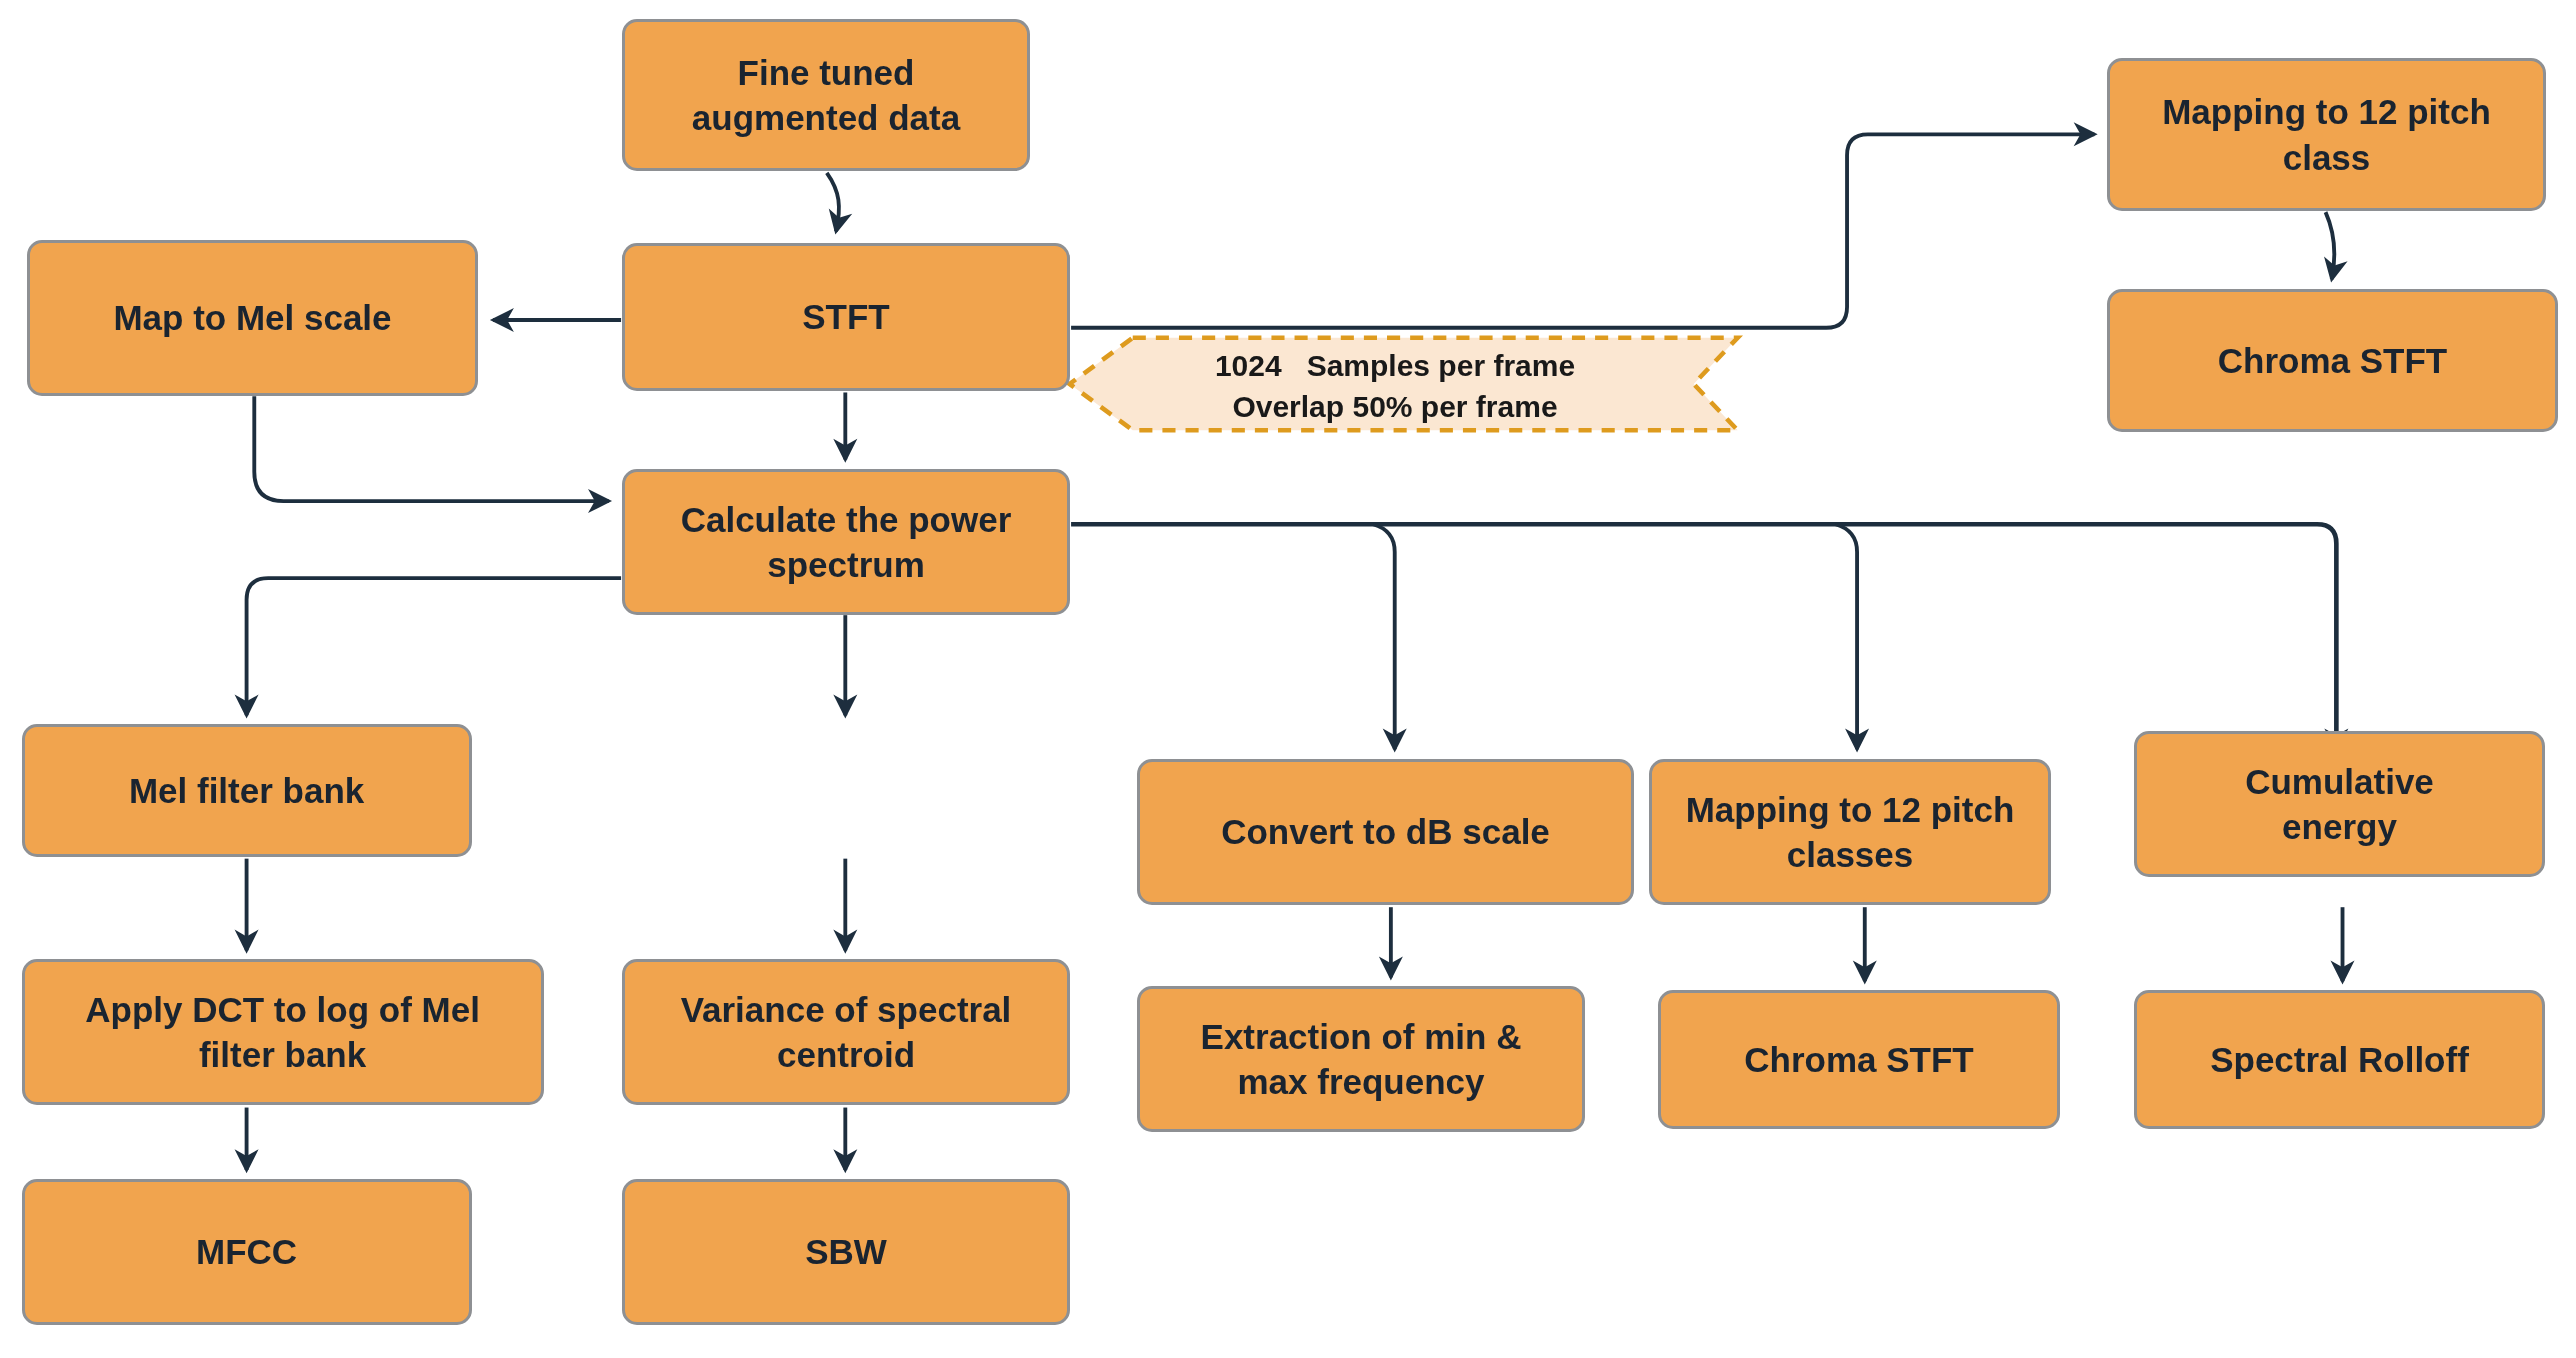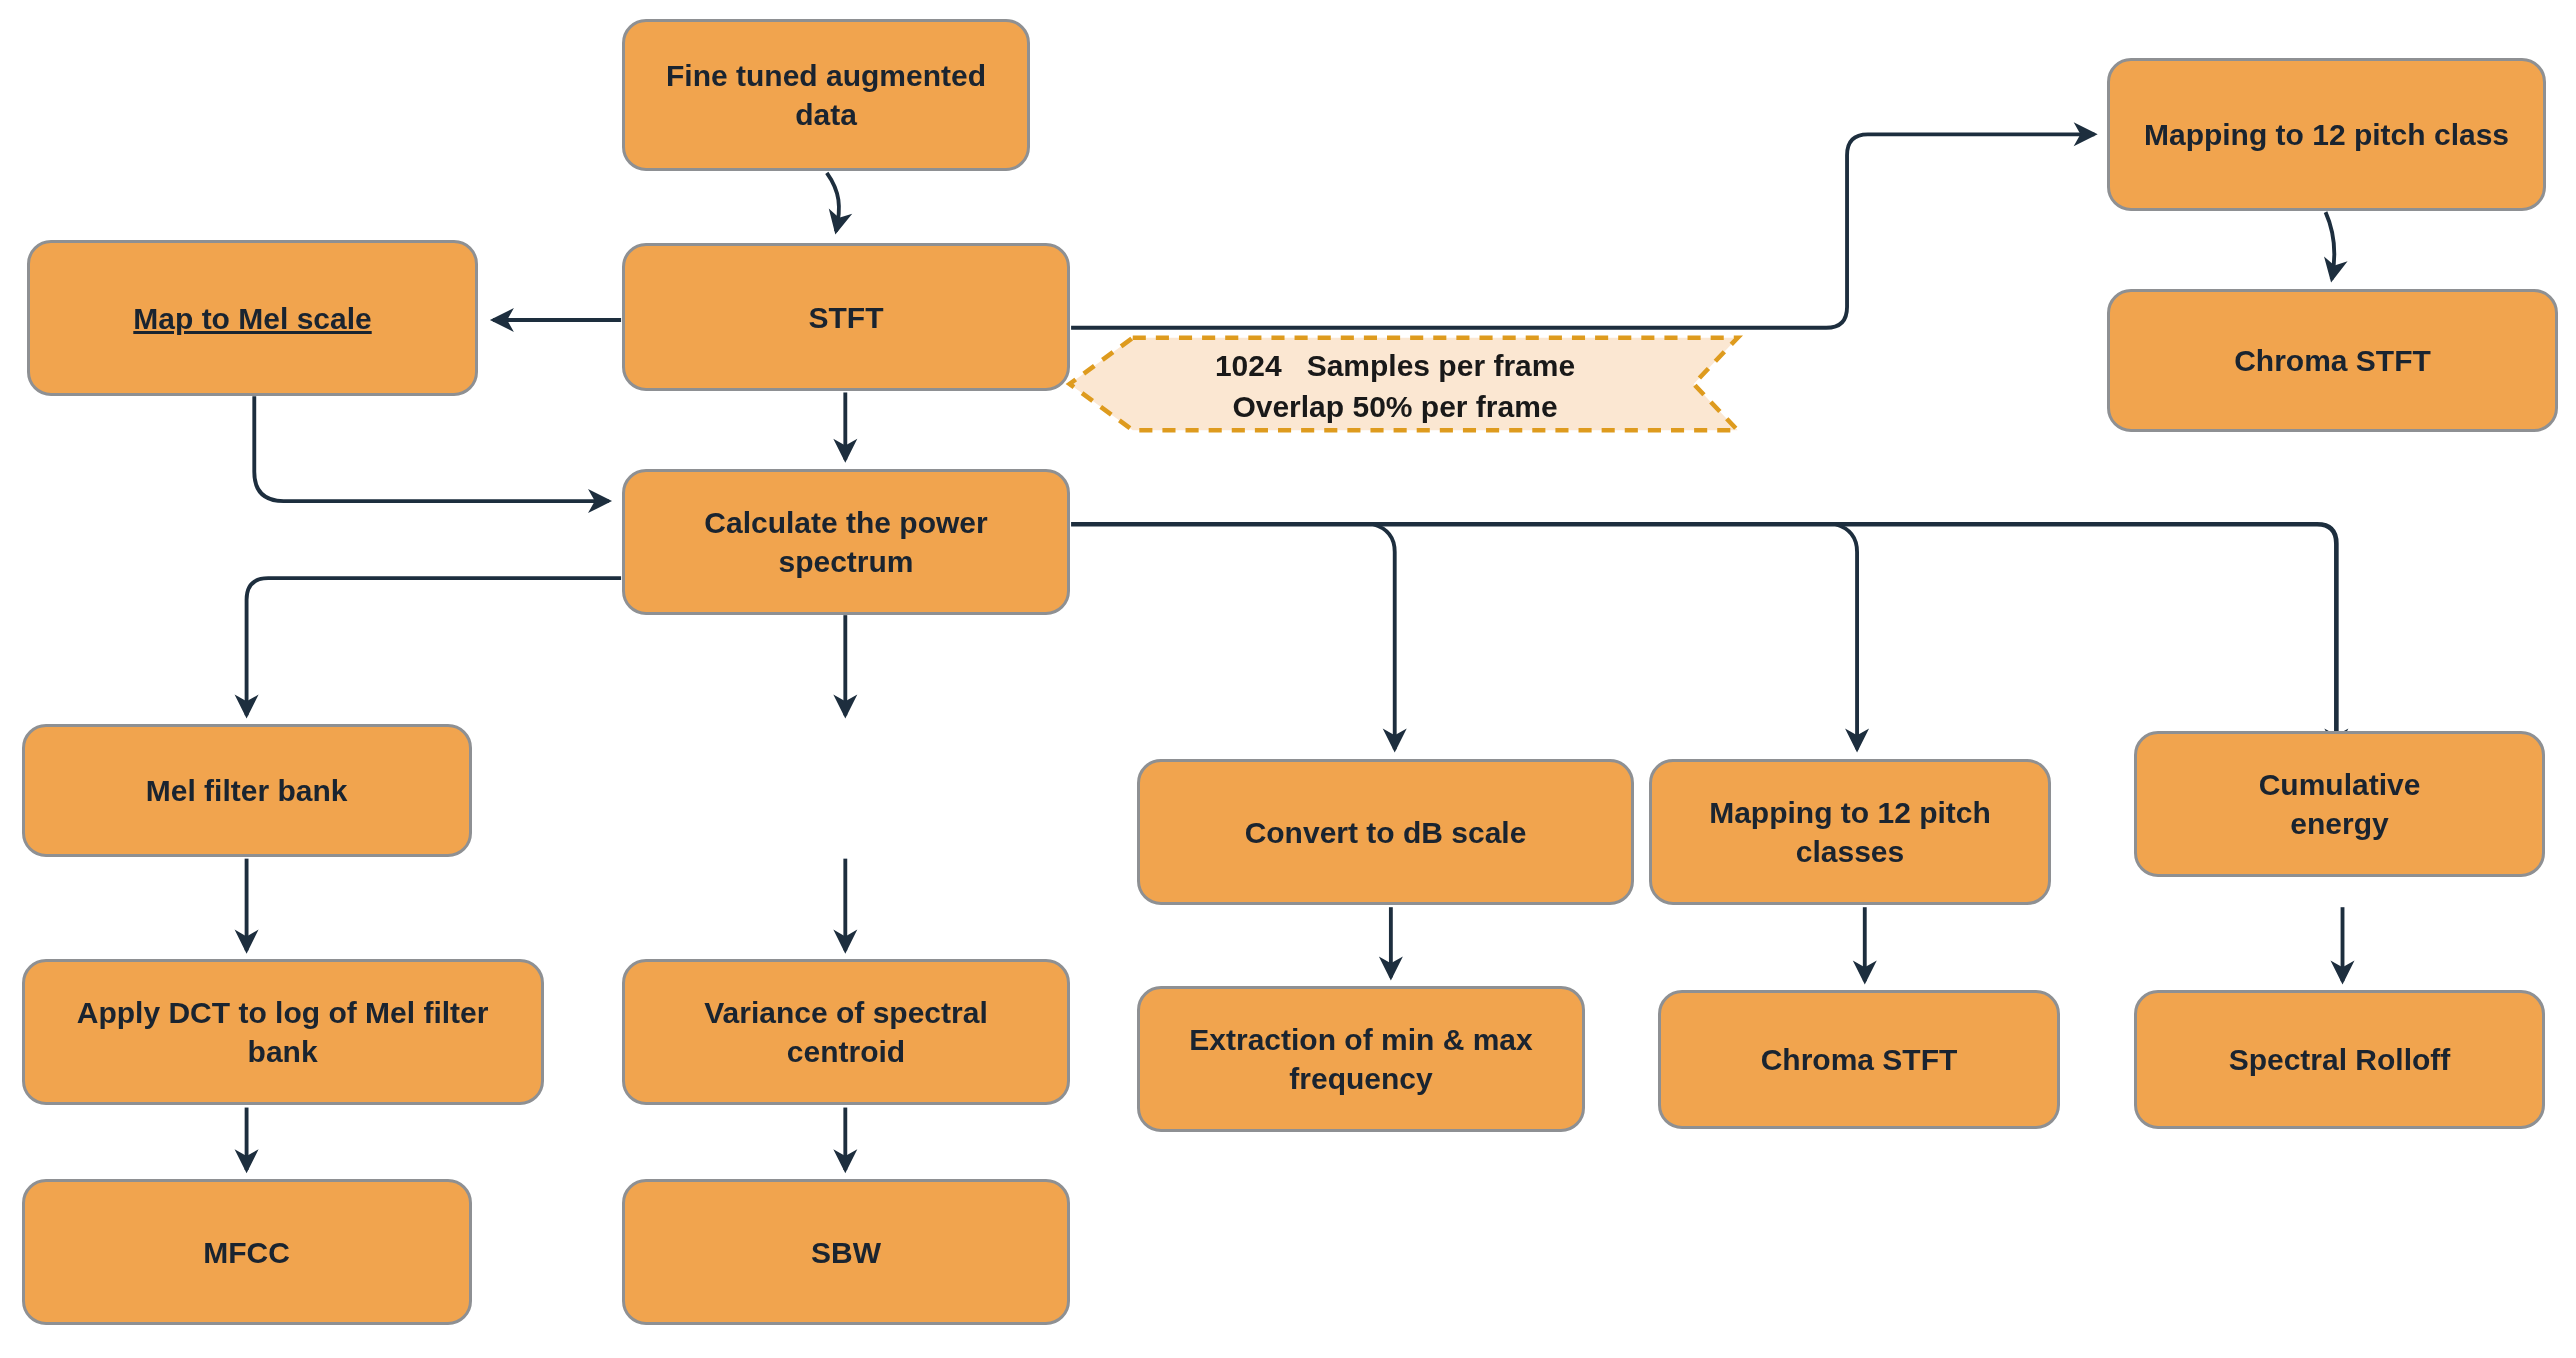--- a/index.html
+++ b/index.html
@@ -20,28 +20,28 @@
     fill: none;
     stroke: #1D2E3E;
     stroke-width: 5;
     stroke-linejoin: round;
   }
   .edge.thick { stroke-width: 6; }
   .node {
     position: absolute;
     background: #F1A44E;
     border: 3.1px solid #8E9093;
-    border-radius: 24px;
+    border-radius: 15px;
     box-sizing: border-box;
     display: flex;
     align-items: center;
     justify-content: center;
     text-align: center;
     font-weight: bold;
-    font-size: 30px;
+    font-size: 35px;
     line-height: 1.3;
     color: #1A2430;
     padding: 0 23px;
   }
   .ribbon-text {
     position: absolute;
     left: 1110px; top: 341px;
     width: 570px; height: 91px;
     display: flex;
     flex-direction: column;
@@ -102,21 +102,21 @@
 
     <path class="edge" d="M 2420 1177 L 2420 1273" marker-end="url(#arrow)"></path>
 
     <path class="edge" d="M 3040 1177 L 3040 1273" marker-end="url(#arrow)"></path>
   </svg>
 
   <div class="node" style="left:622px; top:19px; width:408px; height:152px;">
     <span>Fine tuned augmented data</span>
   </div>
 
-  <div class="node" style="left:27px; top:240px; width:451px; height:156px;text-decoration:underline;">
+  <div class="node" style="left:27px; top:240px; width:451px; height:156px;">
     <span>Map to Mel scale</span>
   </div>
 
   <div class="node" style="left:622px; top:243px; width:448px; height:148px;">
     <span>STFT</span>
   </div>
 
   <div class="node" style="left:2107px; top:58px; width:439px; height:153px;">
     <span>Mapping to 12 pitch class</span>
   </div>

